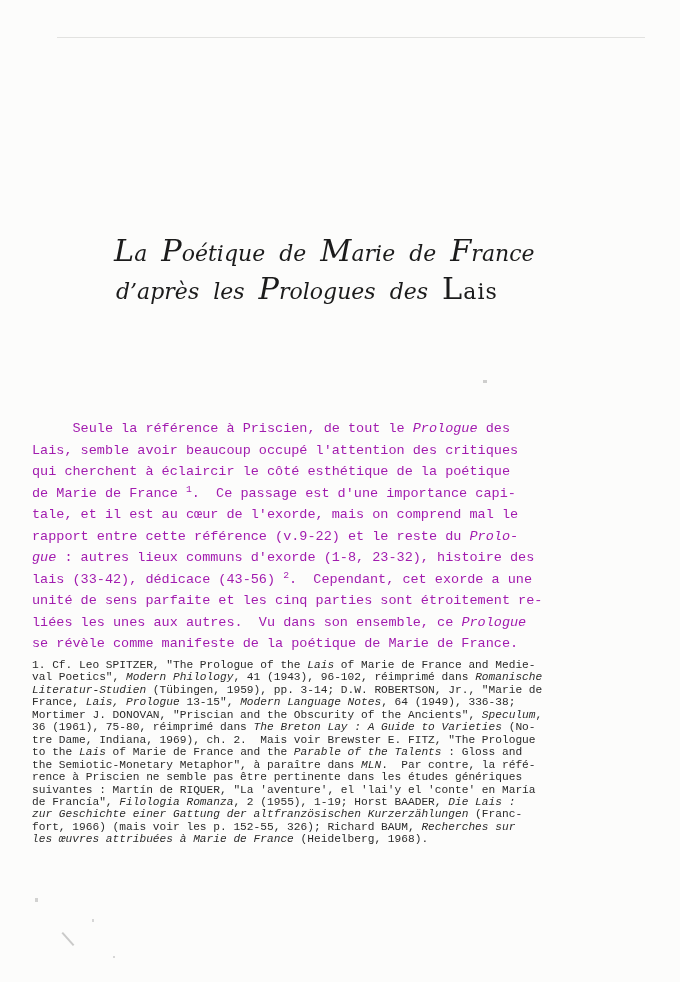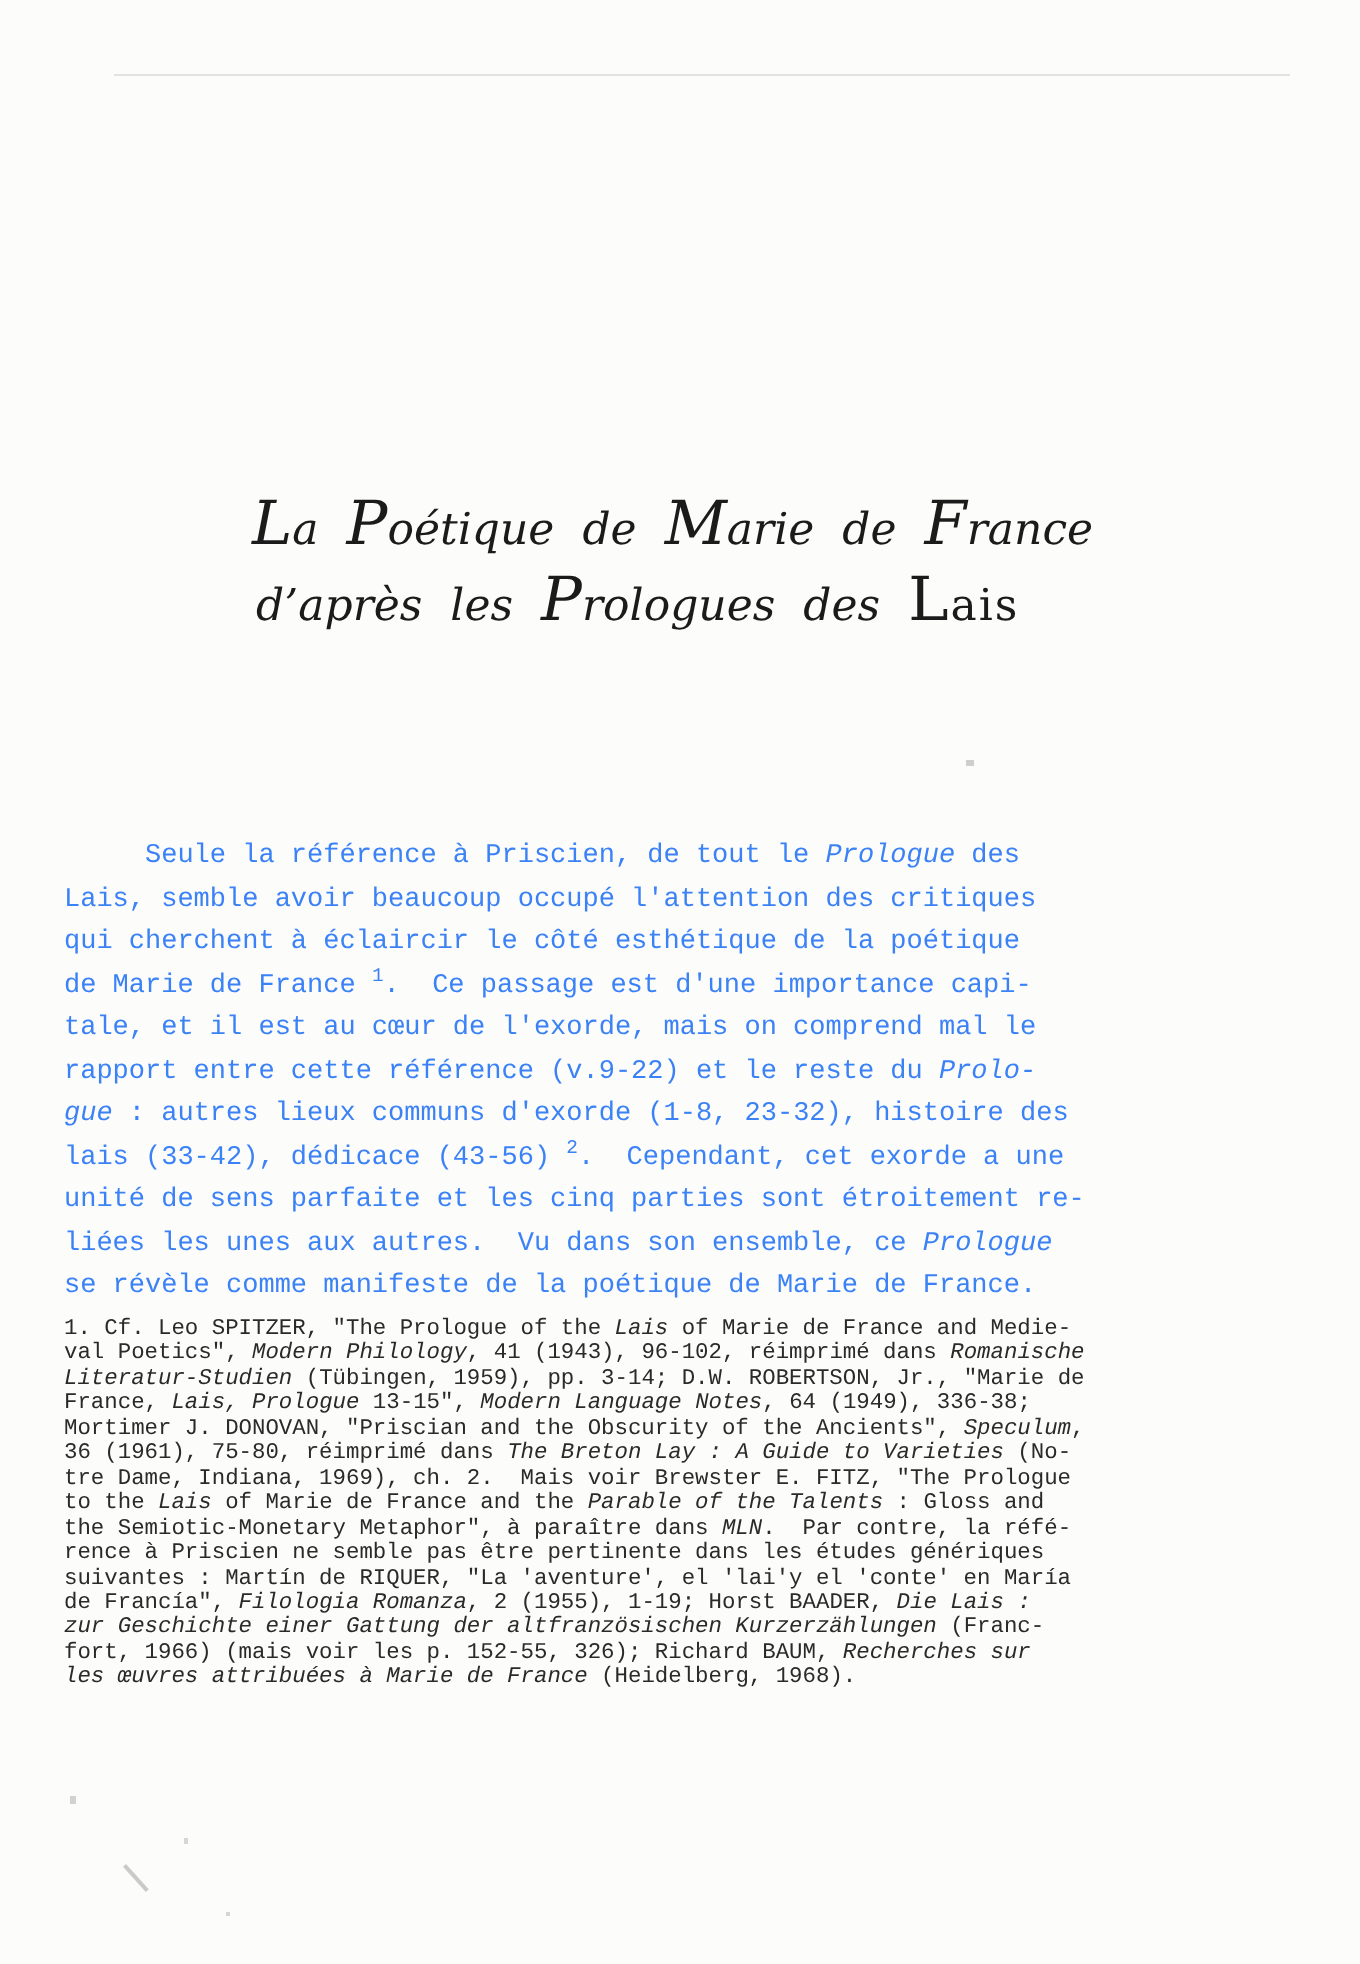--- a/index.html
+++ b/index.html
@@ -10,40 +10,40 @@
     background:#fcfcfb;
     overflow:hidden;
     color:#2b2b2b;
   }
   .top-rule {
     position:absolute; left:57px; top:37px; width:588px; height:1px;
     background:#e2e2e0;
   }
   .title-line {
     position:absolute;
-    margin:16px;
+    margin:4px;
     font-family:"DejaVu Serif", serif;
     font-style:italic;
     font-weight:normal;
     font-size:22px;
     line-height:30px;
     color:#1b1b1b;
     word-spacing:7px;
     white-space:pre;
   }
   .title-line .cap { font-size:1.38em; }
   .title-line .rm { font-style:normal; letter-spacing:1px; word-spacing:0; }
   .t1 { left:110px; top:232px; }
   .t2 { left:112px; top:270px; }
   .body-text {
     position:absolute; left:32px; top:418px;
     font-family:"Liberation Mono","DejaVu Sans Mono",monospace;
     font-size:13.5px;
     line-height:21.5px;
-    color:#3b82f6;
+    color:#a21caf;
     white-space:pre;
   }
   .footnote {
     position:absolute; left:32px; top:659px;
     font-family:"Liberation Mono","DejaVu Sans Mono",monospace;
     font-size:11.2px;
     line-height:12.45px;
     color:#2a2a2a;
     white-space:pre;
   }

